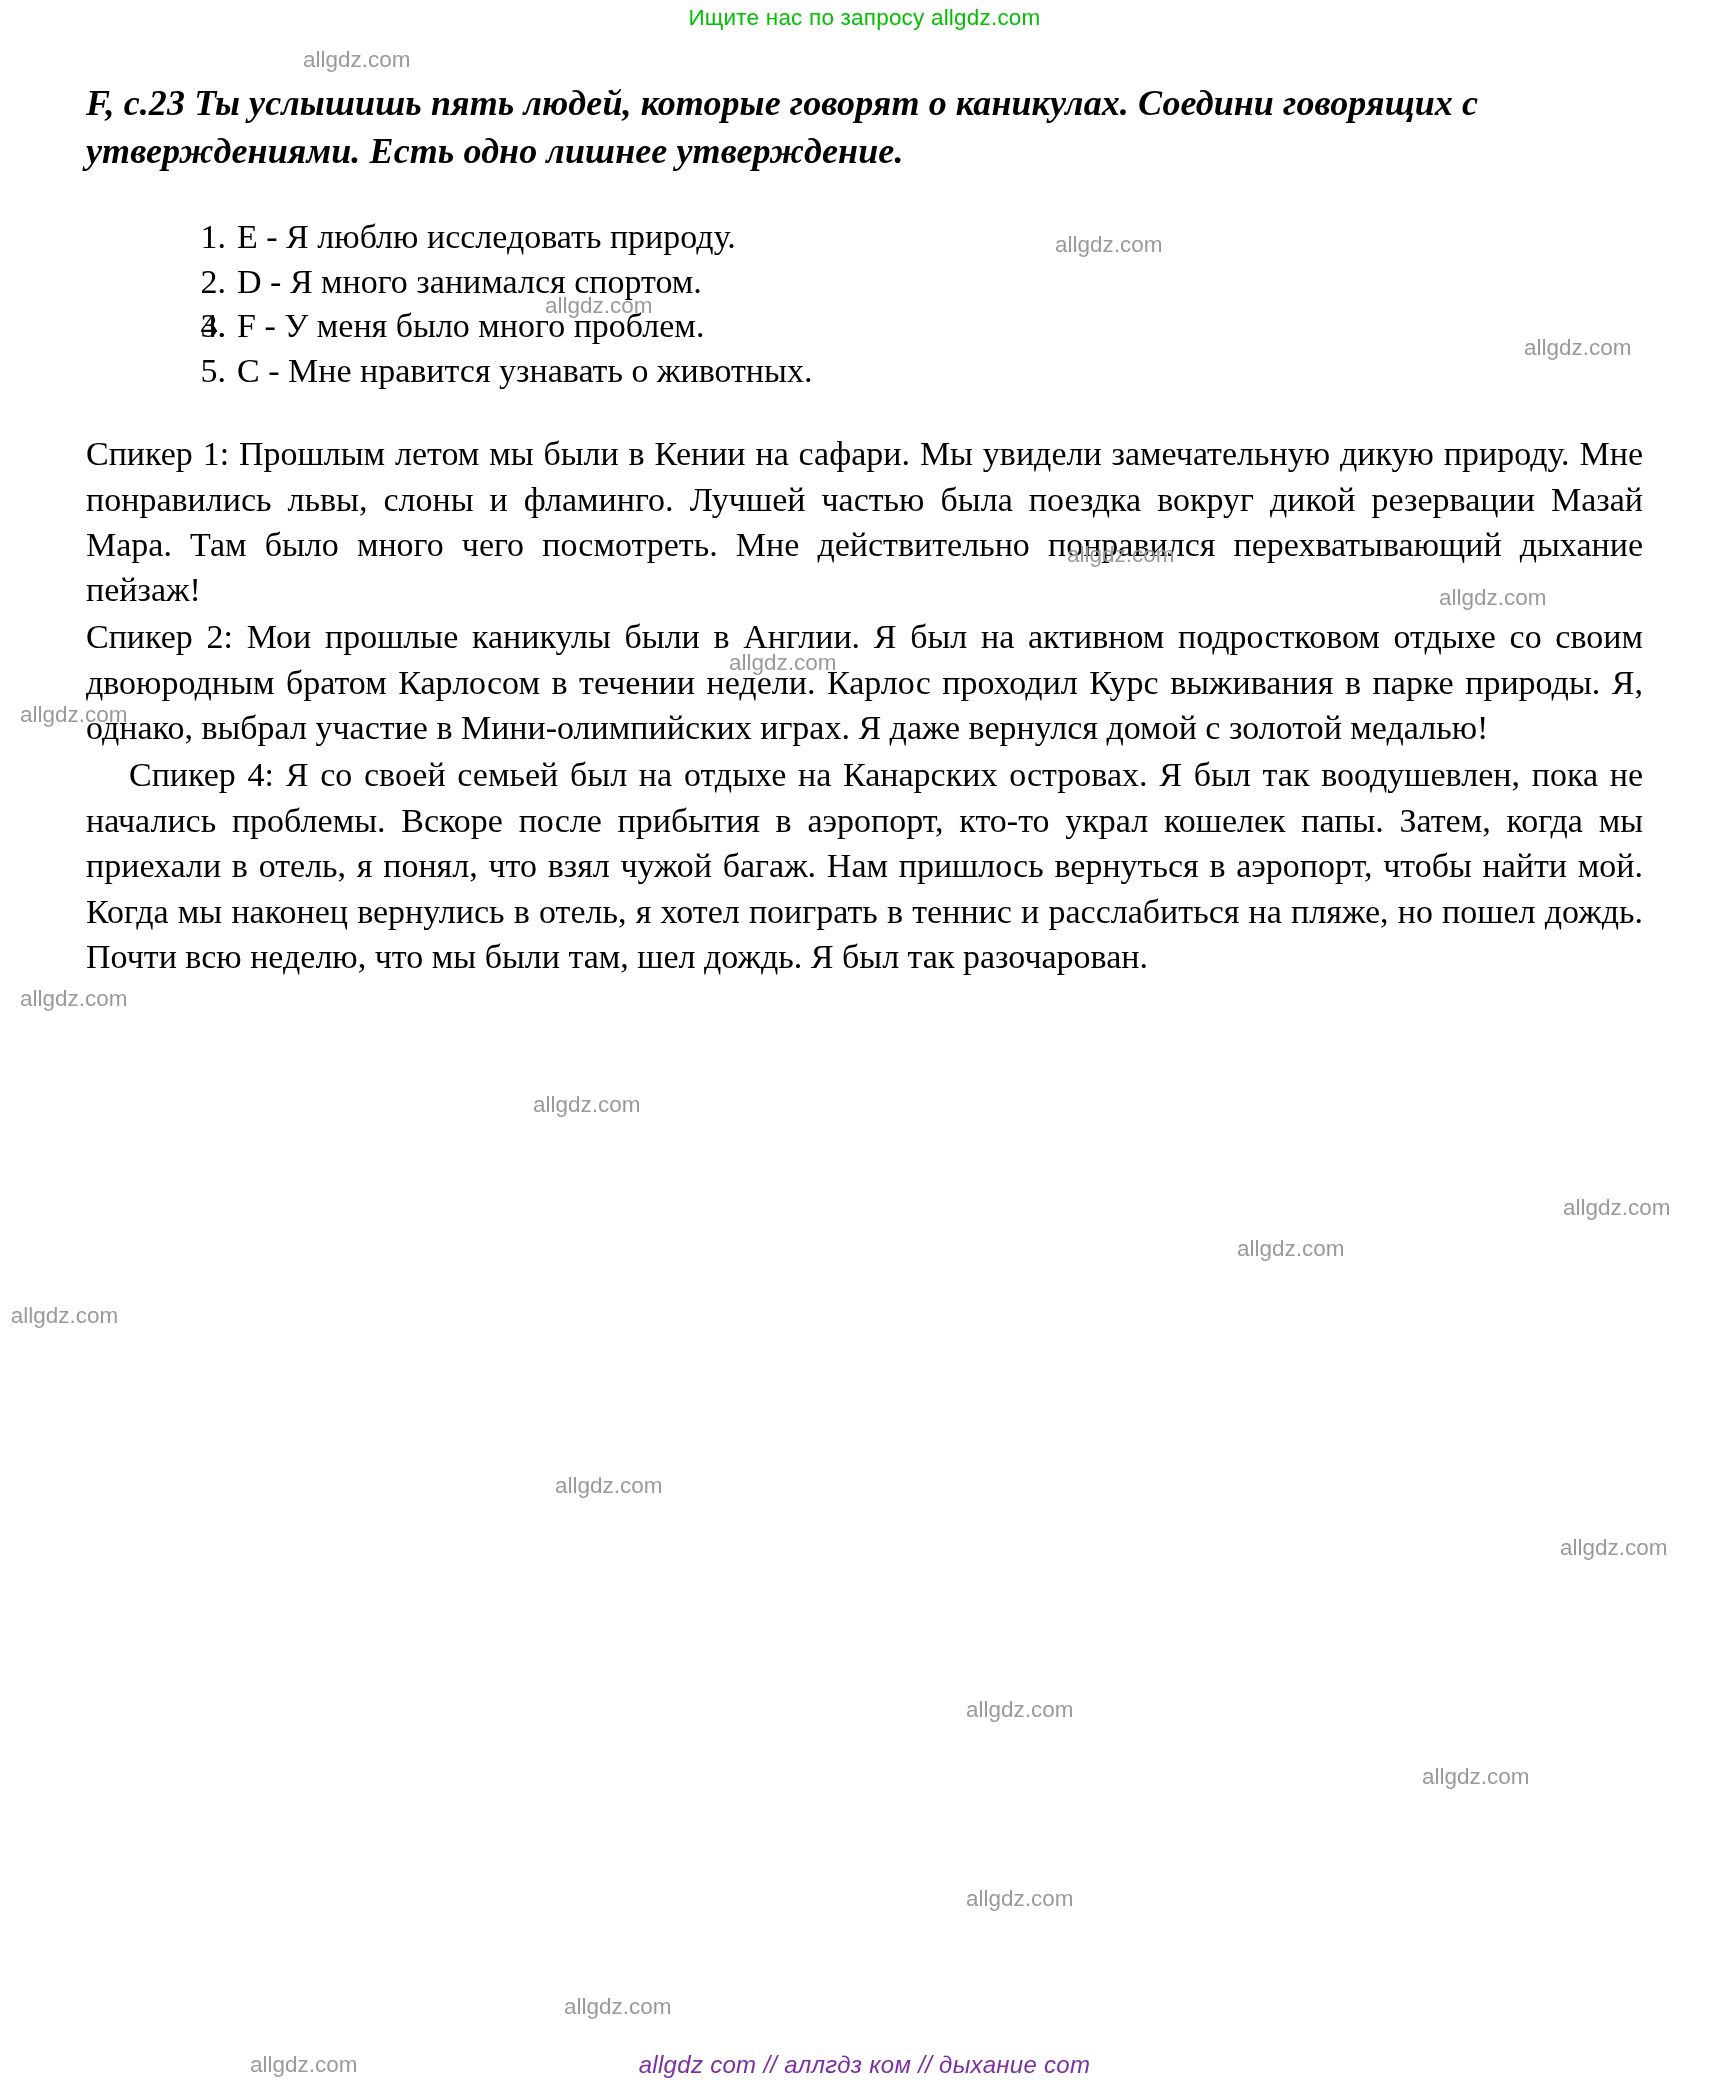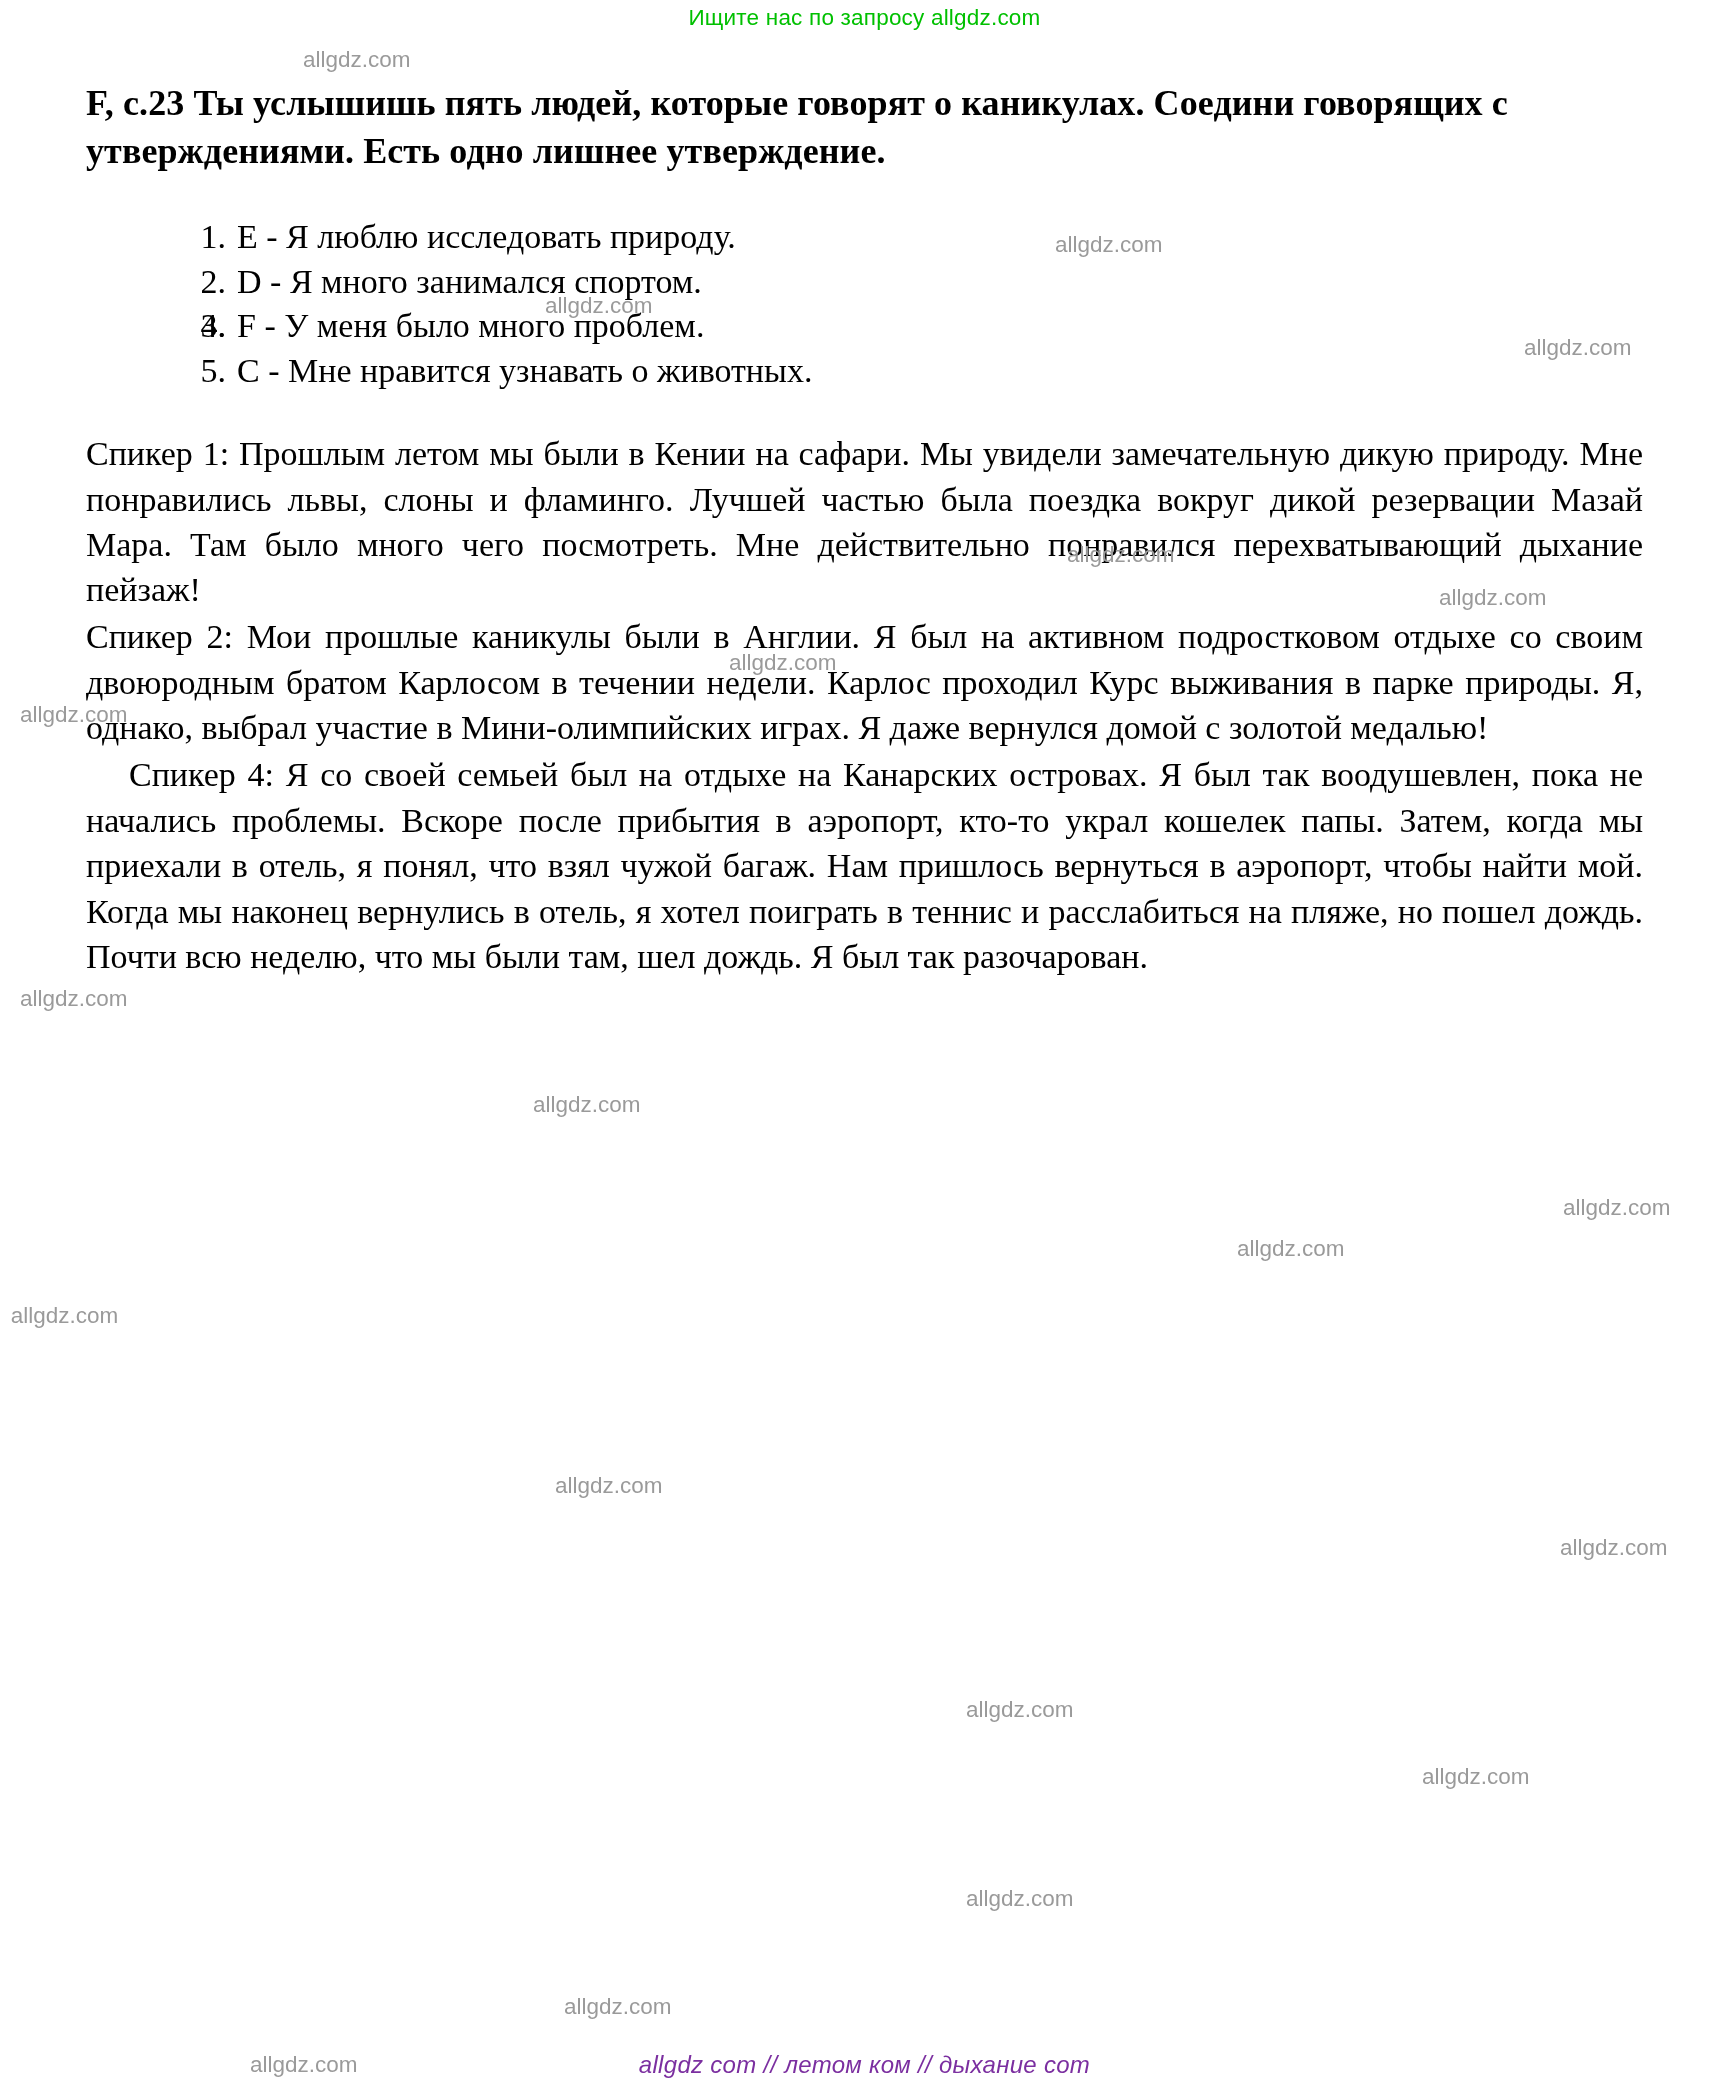--- a/index.html
+++ b/index.html
@@ -44,20 +44,21 @@
     pointer-events: none;
   }
   
   .heading {
     position: relative;
     padding-top: 68px;
     font-size: 36px;
     font-weight: bold;
     line-height: 1.32;
     letter-spacing: 0.1px;
+    font-style: italic;
   }
   
   .answers {
     margin: 40px 0 0 0;
     padding: 0 0 0 99px;
     list-style: none;
     font-size: 34px;
     line-height: 1.31;
   }
   .answers li {
@@ -142,19 +143,19 @@
 
   <div class="speakers" id="speakers-list">
       <p class="para"><span class="lbl">Спикер 1:</span><span> Прошлым летом мы были в Кении на сафари. Мы увидели замечательную дикую природу. Мне понравились львы, слоны и фламинго. Лучшей частью была поездка вокруг дикой резервации Мазай Мара. Там было много чего посмотреть. Мне действительно понравился перехватывающий дыхание пейзаж!</span></p>
       <p class="para"><span class="lbl">Спикер 2:</span><span> Мои прошлые каникулы были в Англии. Я был на активном подростковом отдыхе со своим двоюродным братом Карлосом в течении недели. Карлос проходил Курс выживания в парке природы. Я, однако, выбрал участие в Мини-олимпийских играх. Я даже вернулся домой с золотой медалью!</span></p>
       <p class="para indent"><span class="lbl">Спикер 4:</span><span> Я со своей семьей был на отдыхе на Канарских островах. Я был так воодушевлен, пока не начались проблемы. Вскоре после прибытия в аэропорт, кто-то украл кошелек папы. Затем, когда мы приехали в отель, я понял, что взял чужой багаж. Нам пришлось вернуться в аэропорт, чтобы найти мой. Когда мы наконец вернулись в отель, я хотел поиграть в теннис и расслабиться на пляже, но пошел дождь. Почти всю неделю, что мы были там, шел дождь. Я был так разочарован.</span></p>
     </div>
 
   <div class="footer">
     <span>allgdz com</span>
     <span>//</span>
-    <span>летом ком</span>
+    <span>аллгдз ком</span>
     <span>//</span>
     <span>дыхание com</span>
   </div>
 
 </div>
 
 
 </body></html>

